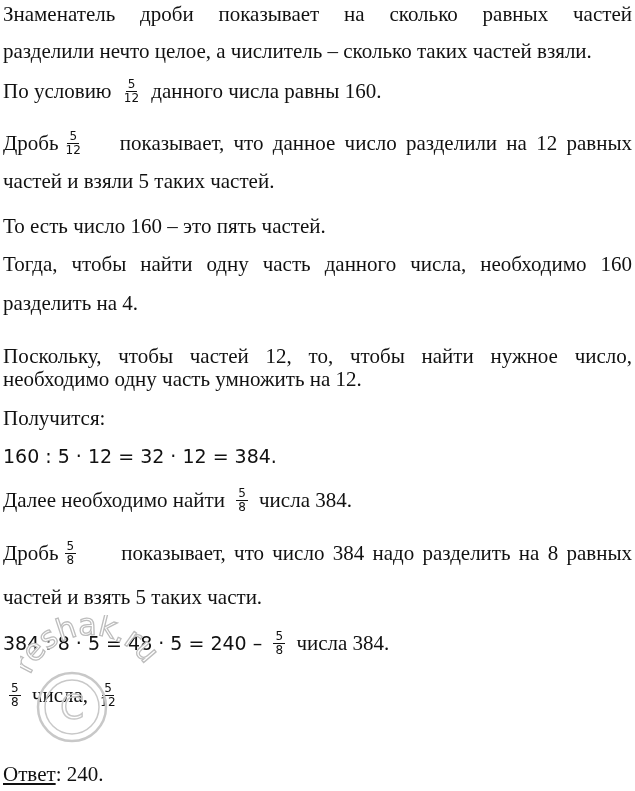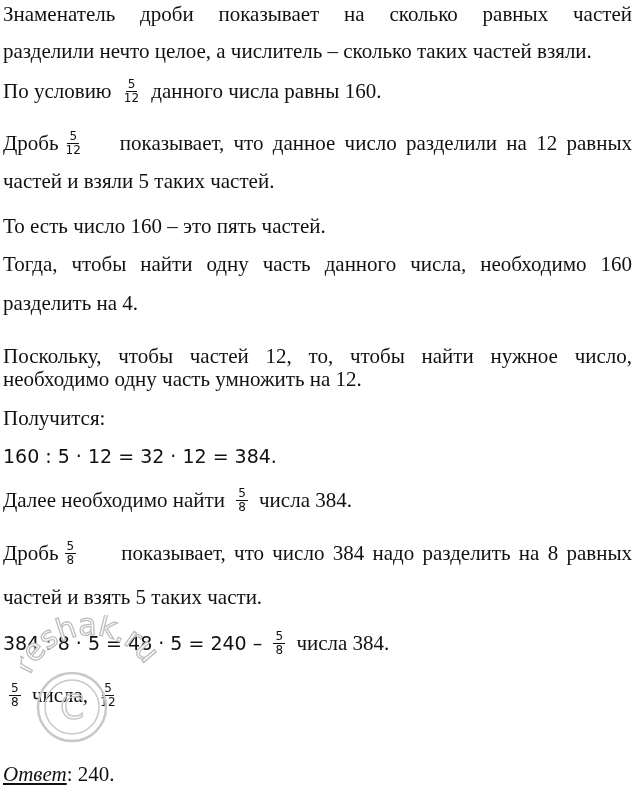--- a/index.html
+++ b/index.html
@@ -5,21 +5,21 @@
   html, body { margin:0; padding:0; background:#ffffff; }
   body { width:635px; height:791px; position:relative; overflow:hidden;
          font-family:"Liberation Serif", serif; color:#111; }
   .line { position:absolute; left:3px; font-size:21px; line-height:24px; white-space:nowrap; }
   .just { right:3px; display:flex; justify-content:space-between; }
   .math { font-family:"DejaVu Sans", sans-serif; font-size:19px; }
   .frac { display:inline-flex; flex-direction:column; align-items:center; vertical-align:middle;
           font-family:"DejaVu Sans", sans-serif; font-size:12px; line-height:13px; margin:0 6px; position:relative; top:-2px; }
   .frac .num { padding:0 2px; border-bottom:1px solid #111; }
   .frac .den { padding:0 1px; }
-  .u { text-decoration:underline;font-style:italic; }
+  .u { text-decoration:underline; }
   .wm { position:absolute; left:20px; top:615px; width:160px; height:160px; pointer-events:none; }
 </style>
 </head>
 <body>
 
 <div class="line just" style="top:2px">
   <span>Знаменатель</span>
   <span>дроби</span>
   <span>показывает</span>
   <span>на</span>

